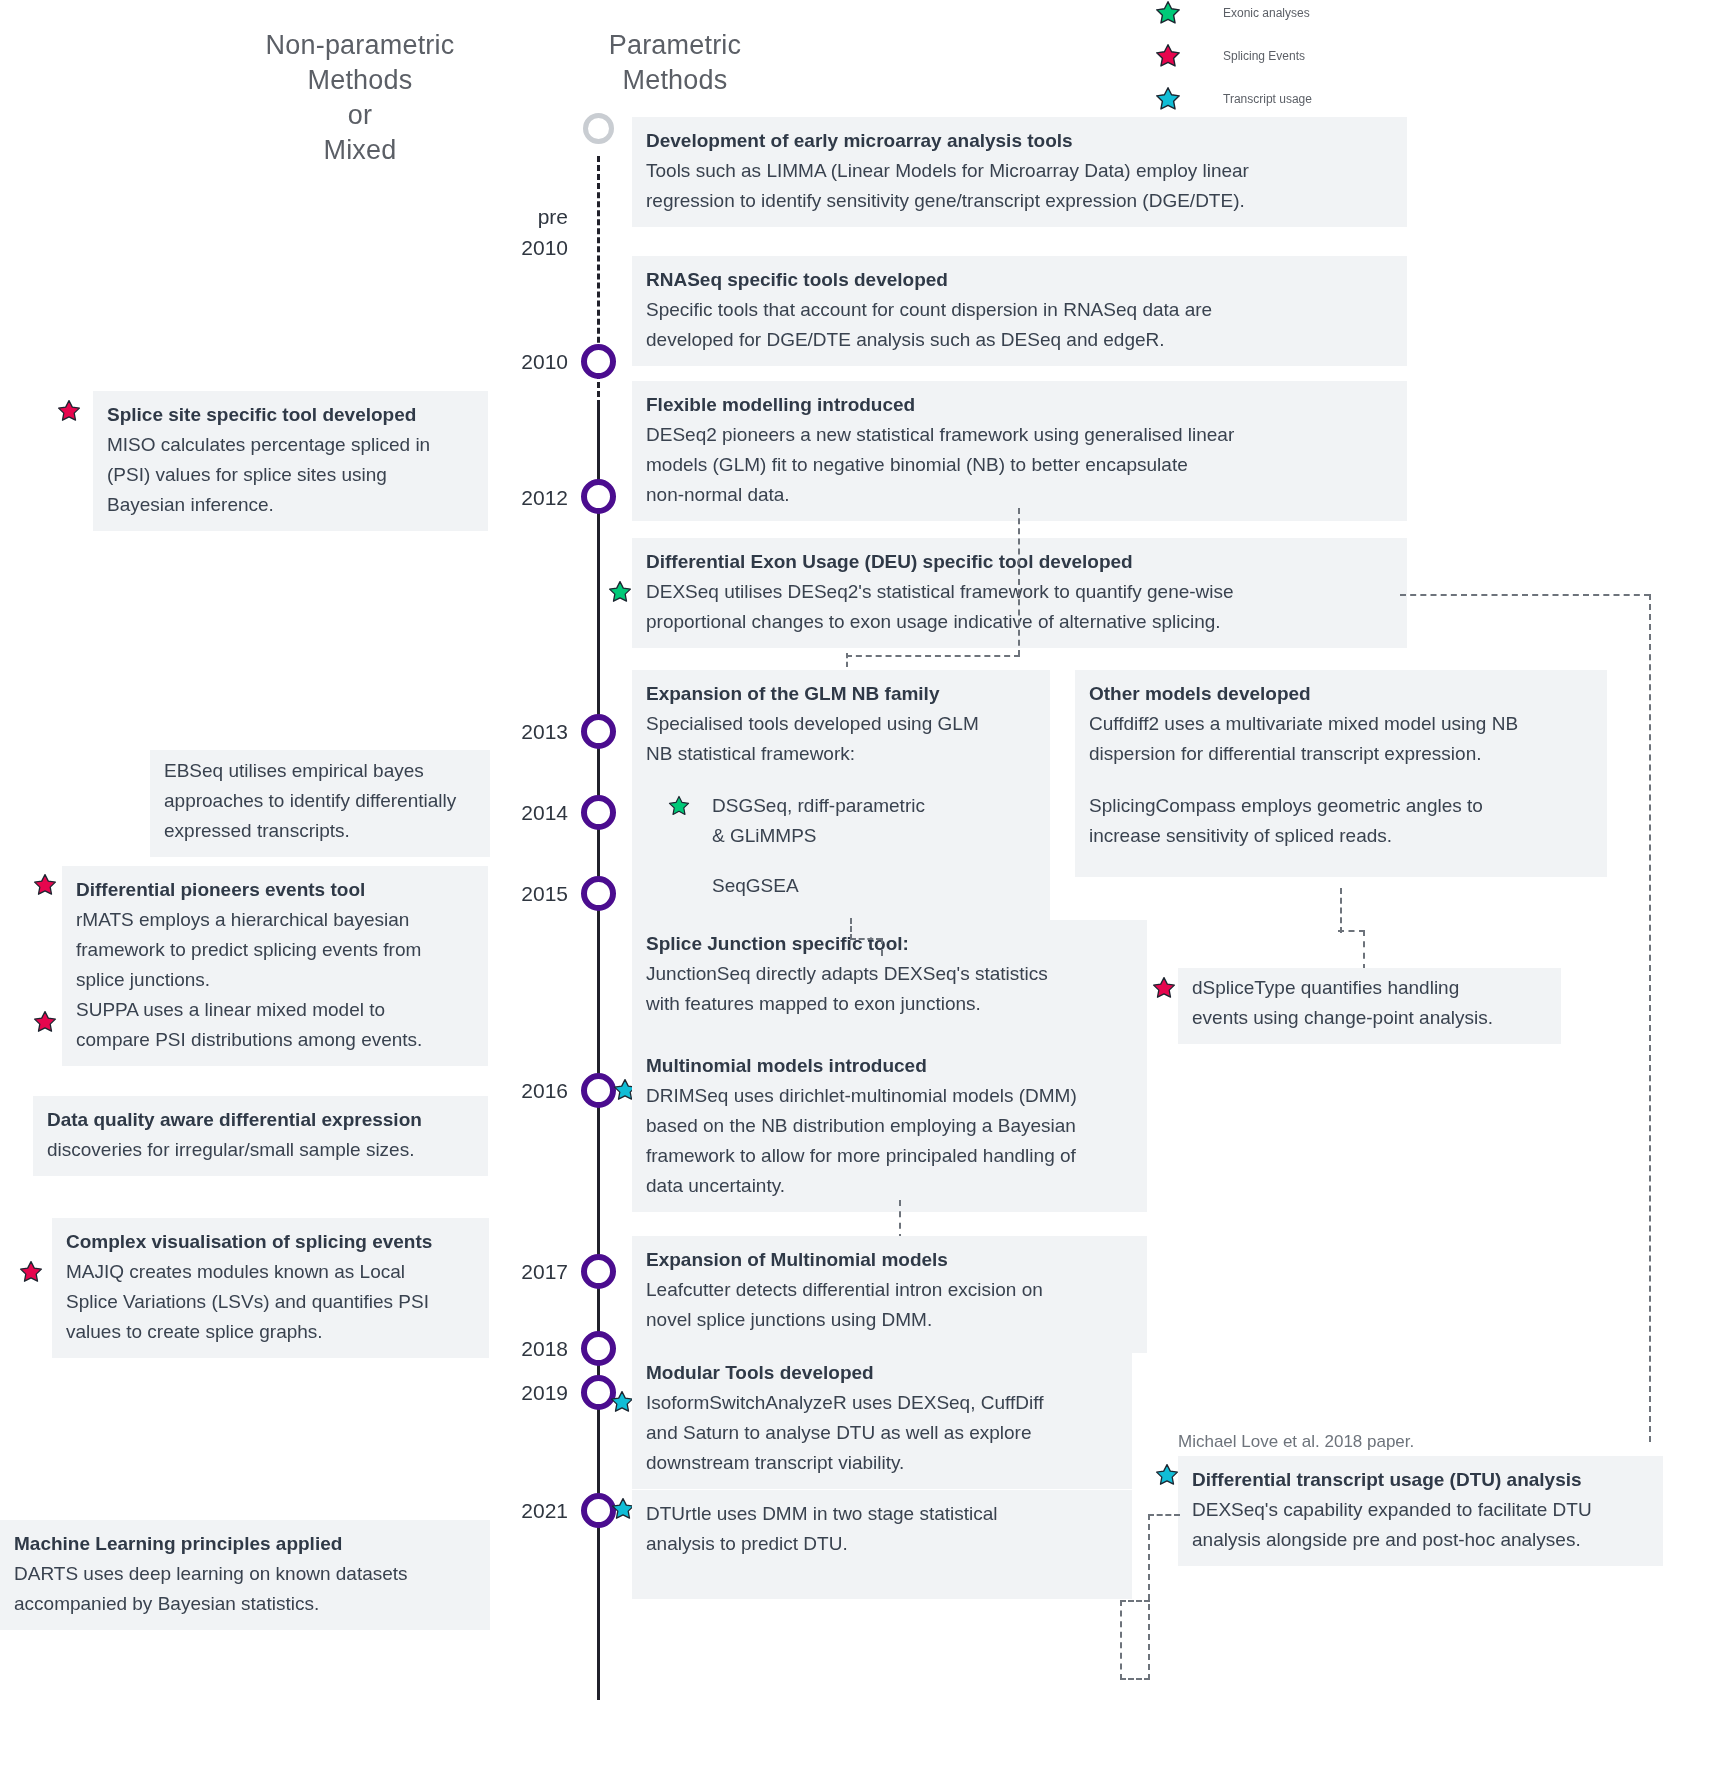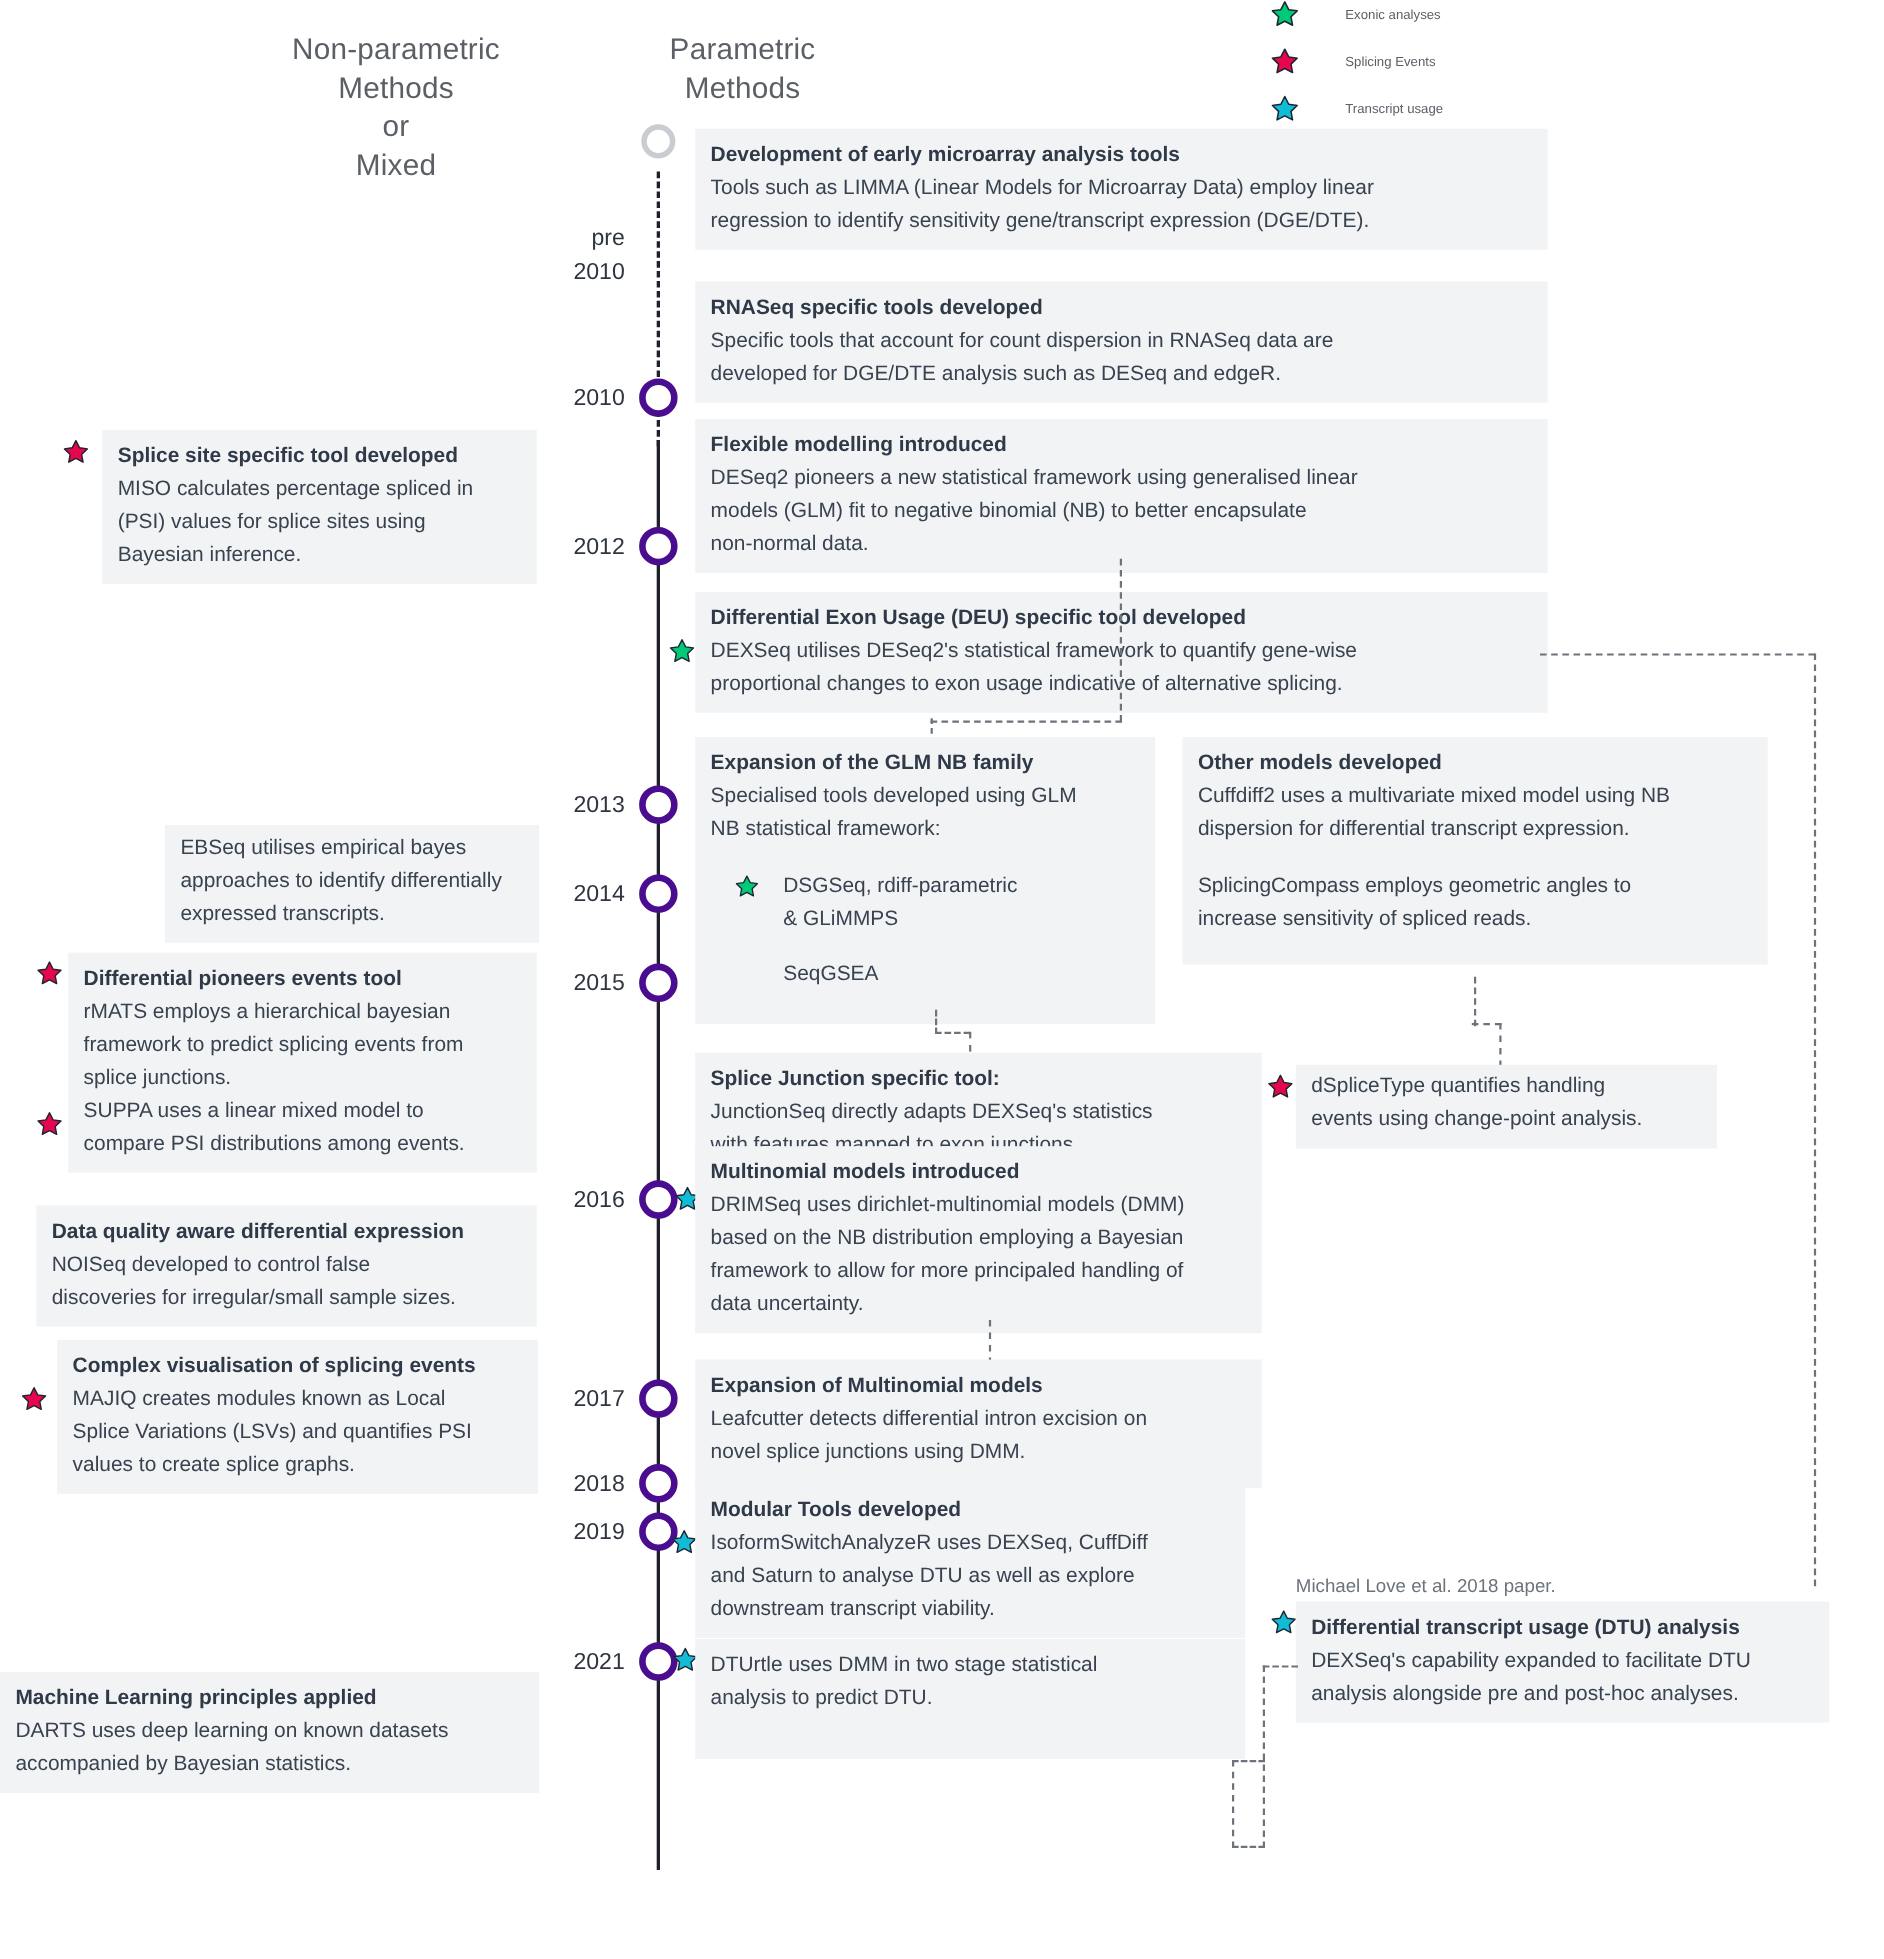--- a/index.html
+++ b/index.html
@@ -202,21 +202,21 @@
 <div class="abs" style="left:1152px;top:976px;">
   <svg width="24" height="24" viewBox="0 0 24 24">
       <path d="M12 1.6 L15.3 8.1 L22.4 9.1 L17.2 14.1 L18.5 21.2 L12 17.8 L5.5 21.2 L6.8 14.1 L1.6 9.1 L8.7 8.1 Z" fill="#e6064e" stroke="#1c2530" stroke-width="1.3" stroke-linejoin="round"></path>
     </svg>
 </div>
 <div class="abs card" style="left:1178px;top:968px;width:383px;padding-top:5px;">
   <span class="b">dSpliceType quantifies handling</span>
   <span class="b">events using change-point analysis.</span>
 </div>
 
-<div class="abs card" style="left:632px;top:920px;width:515px;padding-bottom:30px;margin-top:37px;">
+<div class="abs card" style="left:632px;top:920px;width:515px;padding-bottom:30px;">
   <span class="t">Splice Junction specific tool:</span>
   <span class="b">JunctionSeq directly adapts DEXSeq's statistics</span>
   <span class="b">with features mapped to exon junctions.</span>
 </div>
 
 <div class="conn v-dash" style="left:850px;top:918px;height:22px;"></div>
 <div class="conn h-dash" style="left:850px;top:938px;width:32px;"></div>
 <div class="conn v-dash" style="left:881px;top:938px;height:18px;"></div>
 
 <div class="abs" style="left:613px;top:1078px;">
@@ -312,21 +312,20 @@
   <span class="t">Differential pioneers events tool</span>
   <span class="b">rMATS employs a hierarchical bayesian</span>
   <span class="b">framework to predict splicing events from</span>
   <span class="b">splice junctions.</span>
   <span class="b">SUPPA uses a linear mixed model to</span>
   <span class="b">compare PSI distributions among events.</span>
 </div>
 
 <div class="abs card" style="left:33px;top:1096px;width:455px;">
   <span class="t">Data quality aware differential expression</span>
-  <span class="b">NOISeq developed to control false</span>
   <span class="b">discoveries for irregular/small sample sizes.</span>
 </div>
 
 <div class="abs" style="left:19px;top:1260px;">
   <svg width="24" height="24" viewBox="0 0 24 24">
       <path d="M12 1.6 L15.3 8.1 L22.4 9.1 L17.2 14.1 L18.5 21.2 L12 17.8 L5.5 21.2 L6.8 14.1 L1.6 9.1 L8.7 8.1 Z" fill="#e6064e" stroke="#1c2530" stroke-width="1.3" stroke-linejoin="round"></path>
     </svg>
 </div>
 <div class="abs card" style="left:52px;top:1218px;width:437px;">
   <span class="t">Complex visualisation of splicing events</span>

